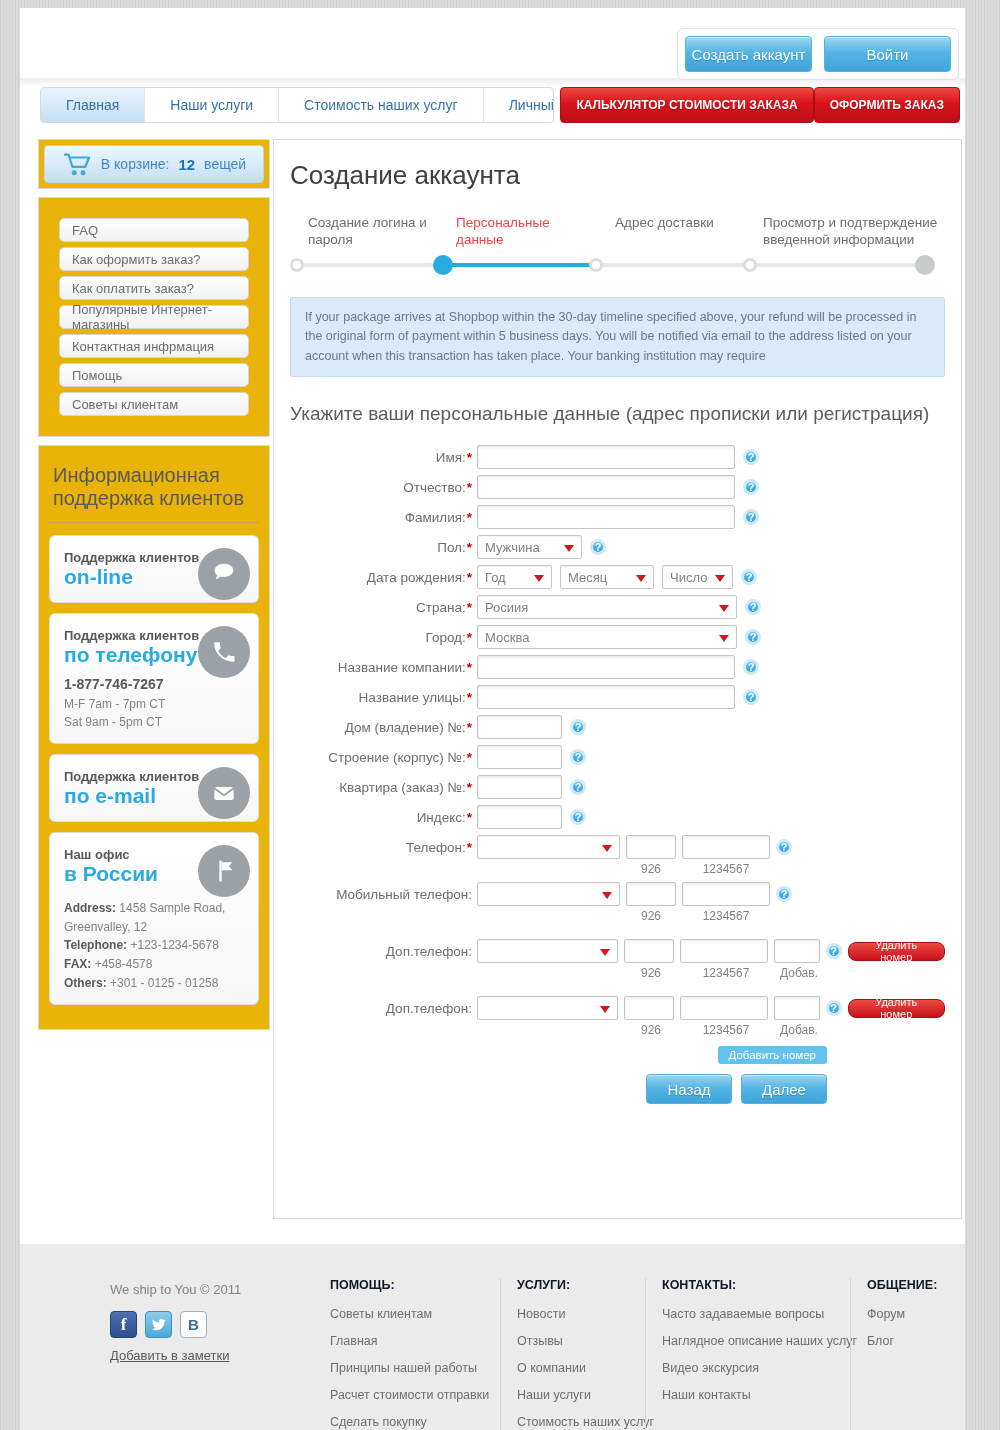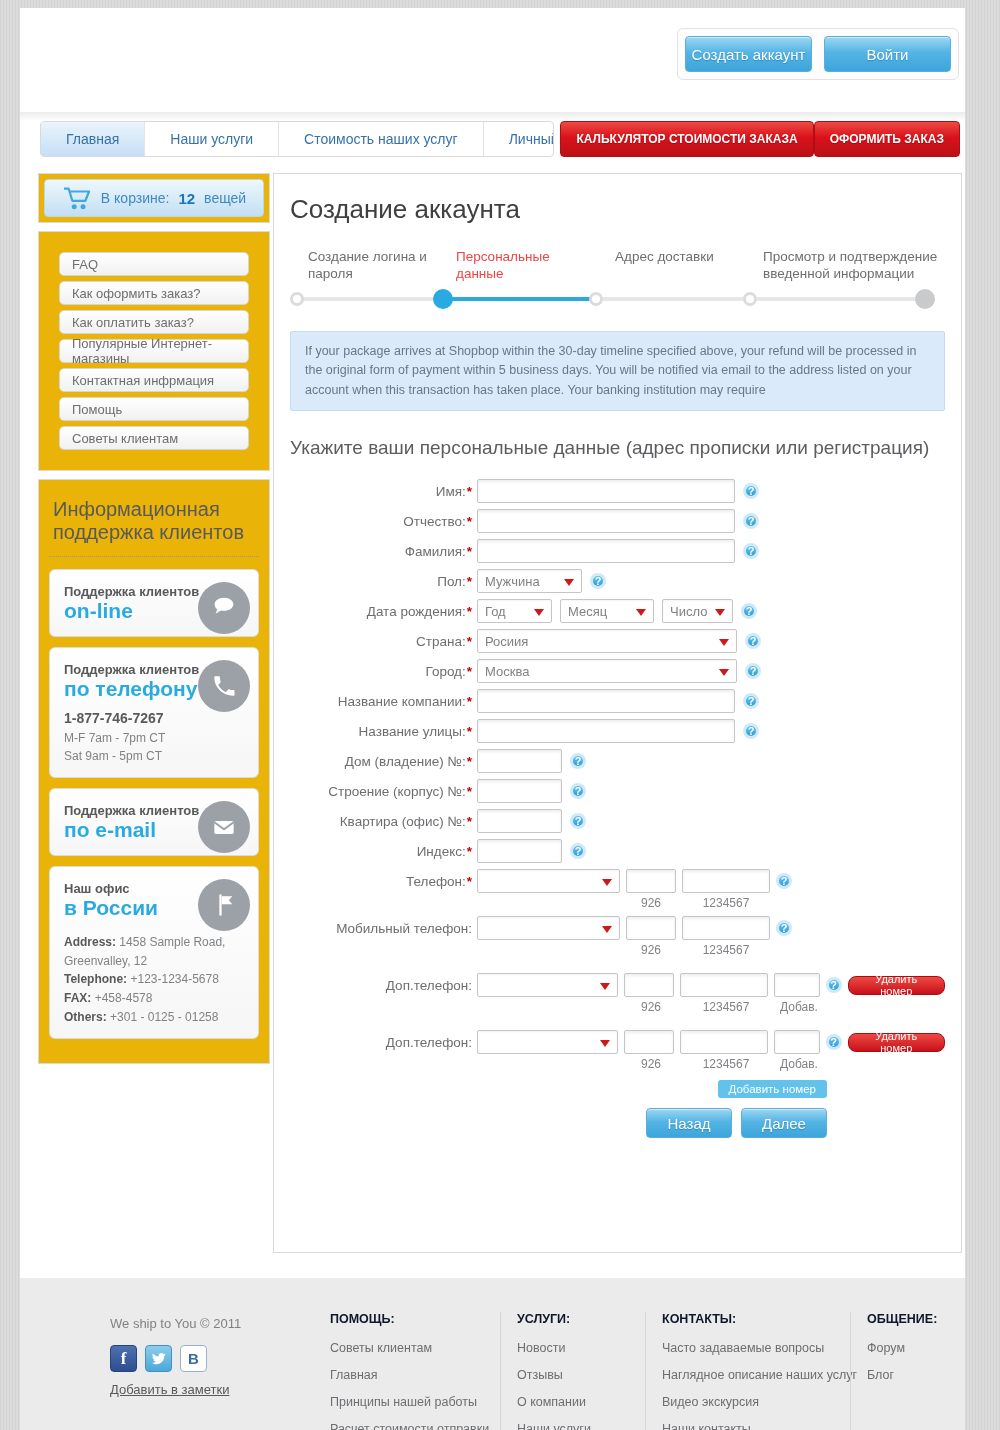--- a/index.html
+++ b/index.html
@@ -7,21 +7,21 @@
   body {
     font-family:"Liberation Sans", sans-serif;
     background:repeating-linear-gradient(90deg,#d2d2d2 0 1px,#dcdcdc 1px 3px);
     color:#6d6e71;
     overflow:hidden;
     height:1430px;
   }
   .page { width:945px; margin:8px 0 0 20px; background:#fff; }
 
   
-  .header { height:104px; position:relative; }
+  .header { height:70px; position:relative; }
   .auth-box {
     position:absolute; right:6px; top:20px;
     border:1px solid #e2e2e2; border-radius:6px; background:#fdfdfd;
     padding:7px; display:flex; gap:12px;
   }
   .btn-blue {
     display:inline-flex; align-items:center; justify-content:center;
     background:linear-gradient(#9ed7f2,#55b4e5 45%,#3da5db);
     border:1px solid #59aedb; border-radius:4px;
     color:#fff; font-size:15px; cursor:pointer;
@@ -414,21 +414,21 @@
 
       <div class="frow">
         <label class="flabel"><span>Строение (корпус) №:</span><span class="req">*</span></label>
         <div class="fctl">
             <input class="txt w-small" style="">
             <span class="help"></span>
           </div>
       </div>
 
       <div class="frow">
-        <label class="flabel"><span>Квартира (офис) №:</span><span class="req">*</span></label>
+        <label class="flabel"><span>Квартира (заказ) №:</span><span class="req">*</span></label>
         <div class="fctl">
             <input class="txt w-small" style="">
             <span class="help"></span>
           </div>
       </div>
 
       <div class="frow">
         <label class="flabel"><span>Индекс:</span><span class="req">*</span></label>
         <div class="fctl">
             <input class="txt w-small" style="">

